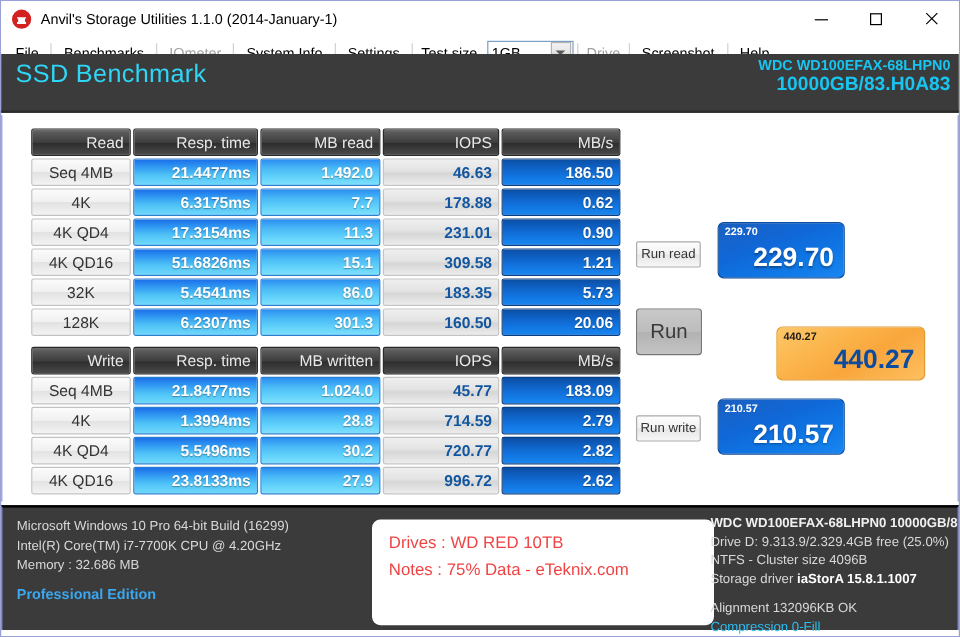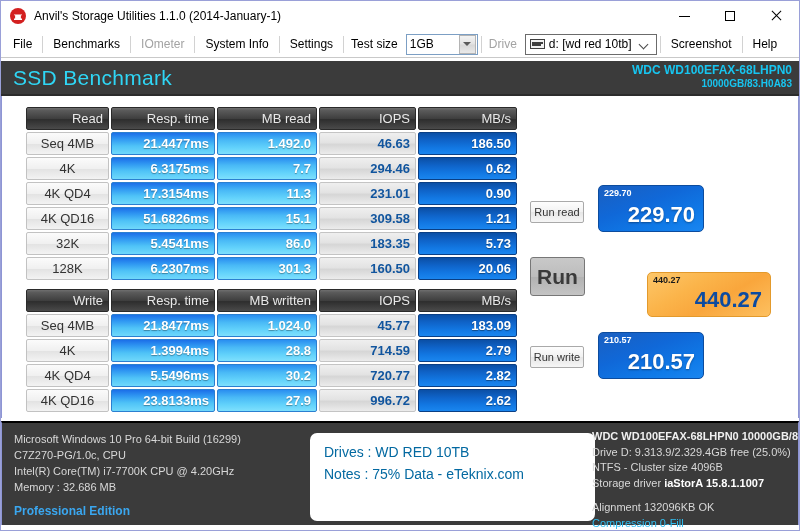--- a/index.html
+++ b/index.html
@@ -111,35 +111,35 @@
     width: 8px; height: 8px; margin-right: 8px; position: relative;
   }
   .chev-down::before {
     content: ""; position: absolute; left: 0; top: 1px; width: 6px; height: 6px;
     border-left: 1px solid #4a4a4a; border-bottom: 1px solid #4a4a4a;
     transform: rotate(-45deg);
   }
 
   
   .header-band {
-    position: absolute; left: 0; top: 60px; width: 798px; height: 35px;
+    position: absolute; left: 0; top: 44px; width: 798px; height: 49px;
     background: #3b3b3b;
     border-bottom: 2px solid #2c2c2c;
   }
   .benchmark-title {
     position: absolute; left: 12px; top: 5px;
     font-size: 21px; color: #2fd6f5; letter-spacing: 0.3px;
   }
   .drive-id-1 {
     position: absolute; right: 7px; top: 2px;
     font-size: 12px; font-weight: bold; color: #17c5f0; text-align: right;
   }
   .drive-id-2 {
     position: absolute; right: 7px; top: 17px;
-    font-size: 10px; font-weight: bold; color: #17c5f0; text-align: right;
+    font-size: 16px; font-weight: bold; color: #17c5f0; text-align: right;
   }
 
   
   .body-area {
     position: absolute; left: 0; top: 95px; width: 798px; height: 322px;
     background: #ffffff;
     border-left: 1px solid #8e95d4;
     border-right: 1px solid #8e95d4;
   }
 
@@ -199,21 +199,21 @@
     background: linear-gradient(180deg,#fdfdfd 0%, #f1f1f1 50%, #e6e6e6 51%, #f6f6f6 100%);
     border: 1px solid #a9a9a9; border-radius: 2px;
     font-size: 11px; color: #333;
     display: flex; align-items: center; justify-content: center;
     font-family: "Liberation Sans", sans-serif;
   }
   .runbtn-big {
     position: absolute;
     background: linear-gradient(180deg,#c8c8c8 0%, #bdbdbd 50%, #b2b2b2 51%, #c4c4c4 100%);
     border: 1px solid #777; border-radius: 3px;
-    font-size: 21px; font-weight: bold; color: #3a3a3a;
+    font-size: 17px; font-weight: normal; color: #3a3a3a;
     display: flex; align-items: center; justify-content: center;
     font-family: "Liberation Sans", sans-serif;
   }
   .score-box {
     position: absolute; border-radius: 5px; overflow: hidden;
   }
   .score-read, .score-write {
     background: linear-gradient(160deg,#1a5fc0 0%, #1068d8 40%, #0f7ae8 75%, #1a86f0 100%);
     border: 1px solid #0c4c9e;
   }
@@ -244,21 +244,21 @@
     position: absolute; left: 12px; top: 8px; width: 290px;
   }
   .sysinfo div { font-size: 11px; color: #d8d8d8; line-height: 16px; white-space: nowrap; }
   .sysinfo .edition { color: #3aa7f0; font-weight: bold; font-size: 12px; margin-top: 8px; }
 
   .notes-card {
     position: absolute; left: 308px; top: 10px; width: 285px; height: 88px;
     background: #ffffff; border-radius: 7px;
   }
   .notes-card div {
-    font-size: 14px; color: #0369a1; line-height: 22px; white-space: nowrap;
+    font-size: 14px; color: #ef4444; line-height: 22px; white-space: nowrap;
   }
   .notes-card .l1 { position: absolute; left: 14px; top: 8px; }
   .notes-card .l2 { position: absolute; left: 14px; top: 30px; }
 
   .driveinfo {
     position: absolute; left: 590px; top: 6px; width: 208px; height: 104px; overflow: hidden;
   }
   .driveinfo div { font-size: 11px; color: #d8d8d8; line-height: 15.5px; white-space: nowrap; }
   .driveinfo .model { font-weight: bold; color: #f0f0f0; }
   .driveinfo .sdrv b { color: #ffffff; }
@@ -299,25 +299,20 @@
     <div class="menu-sep"></div>
     <div class="menu-label">Test size</div>
     <div class="combo-testsize">
       <span class="val">1GB</span>
       <span class="arrowbtn">
           <span class="tri-down"></span>
         </span>
     </div>
     <div class="menu-sep"></div>
     <div class="menu-label disabled">Drive</div>
-    <div class="combo-drive">
-      <span class="drive-icon"></span>
-      <span class="val">d: [wd red 10tb]</span>
-      <span class="chev-down"></span>
-    </div>
     <div class="menu-sep"></div>
     <div class="menu-item">Screenshot</div>
     <div class="menu-sep"></div>
     <div class="menu-item">Help</div>
   </div>
 
   <div class="header-band">
     <div class="benchmark-title">SSD Benchmark</div>
     <div class="drive-id-1">WDC WD100EFAX-68LHPN0</div>
     <div class="drive-id-2">10000GB/83.H0A83</div>
@@ -345,21 +340,21 @@
           <td class="rowlabel">Seq 4MB</td>
           <td class="cell-cyan">21.4477ms</td>
           <td class="cell-cyan2">1.492.0</td>
           <td class="cell-gray">46.63</td>
           <td class="cell-blue">186.50</td>
         </tr>
         <tr>
           <td class="rowlabel">4K</td>
           <td class="cell-cyan">6.3175ms</td>
           <td class="cell-cyan2">7.7</td>
-          <td class="cell-gray">294.46</td>
+          <td class="cell-gray">178.88</td>
           <td class="cell-blue">0.62</td>
         </tr>
         <tr>
           <td class="rowlabel">4K QD4</td>
           <td class="cell-cyan">17.3154ms</td>
           <td class="cell-cyan2">11.3</td>
           <td class="cell-gray">231.01</td>
           <td class="cell-blue">0.90</td>
         </tr>
         <tr>
@@ -448,21 +443,20 @@
     <div class="runbtn" style="left:528px; top:250px; width:54px; height:22px;">Run write</div>
     <div class="score-box score-write" style="left:596px; top:236px; width:106px; height:47px;">
       <span class="score-small">210.57</span>
       <span class="score-big">210.57</span>
     </div>
   </div>
 
   <div class="bottom-panel">
     <div class="sysinfo">
       <div>Microsoft Windows 10 Pro 64-bit Build (16299)</div>
-      <div>C7Z270-PG/1.0c, CPU</div>
       <div>Intel(R) Core(TM) i7-7700K CPU @ 4.20GHz</div>
       <div>Memory : 32.686 MB</div>
       <div class="edition">Professional Edition</div>
     </div>
 
     <div class="notes-card">
       <div class="l1">Drives : WD RED 10TB</div>
       <div class="l2">Notes : 75% Data - eTeknix.com</div>
     </div>
 

